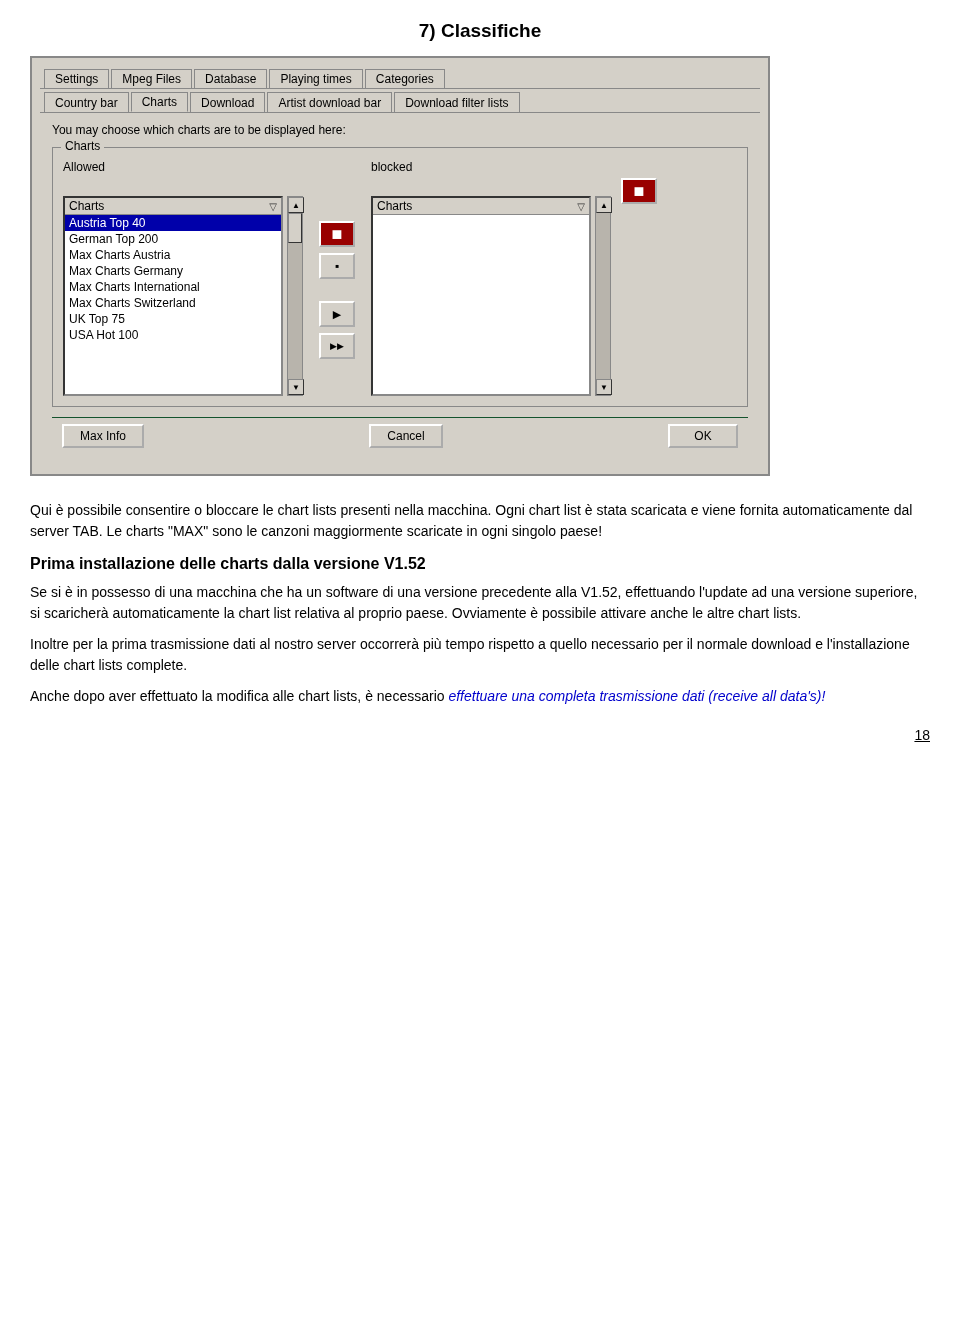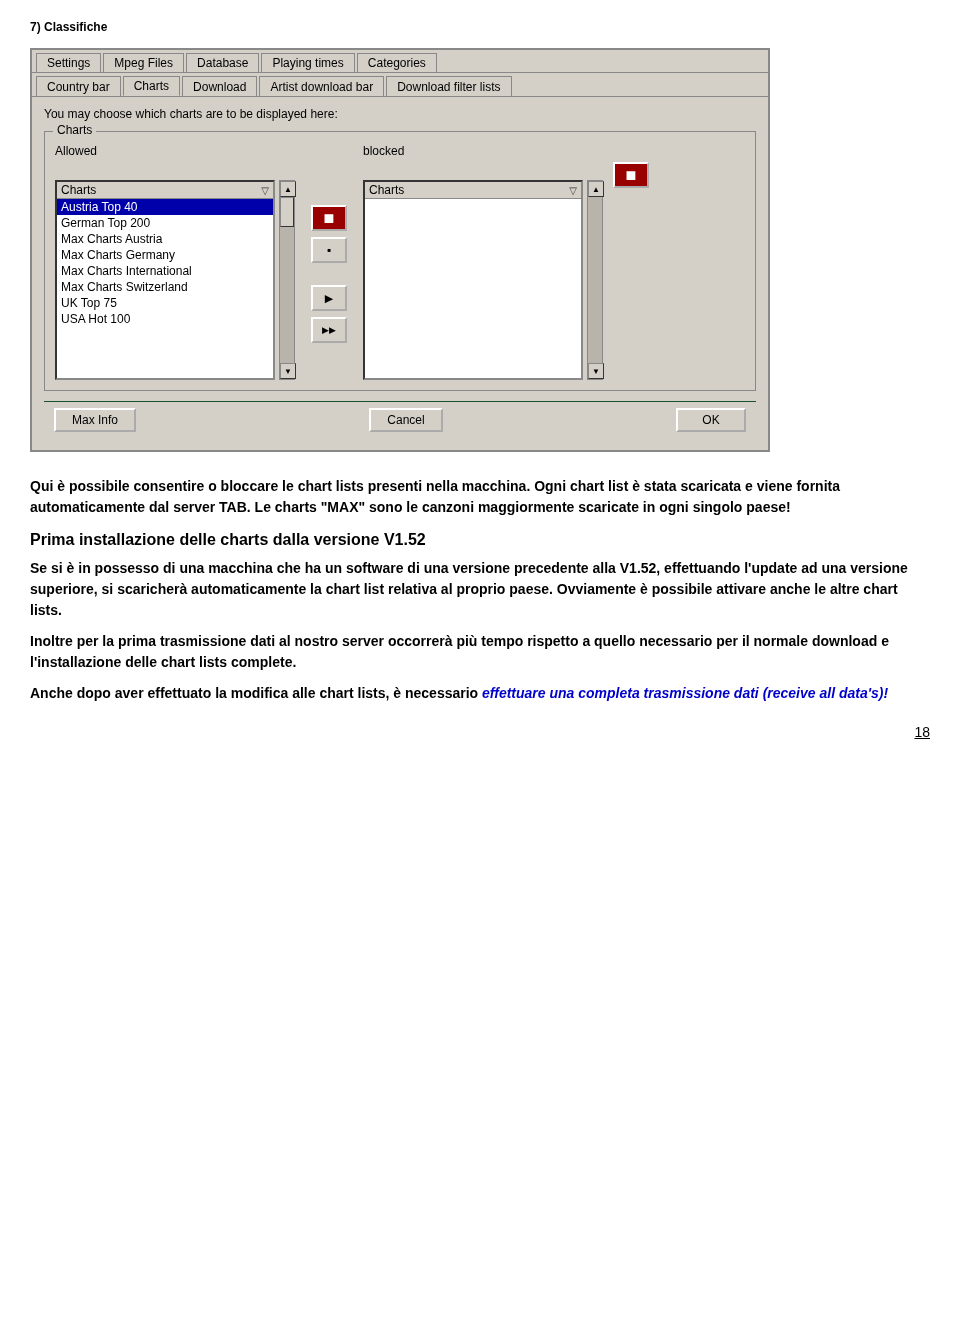--- a/index.html
+++ b/index.html
@@ -6,30 +6,31 @@
     body {
       font-family: Arial, sans-serif;
       font-size: 14px;
       background: #fff;
       color: #000;
       padding: 20px 30px;
       width: 960px;
     }
 
     h2 {
-      font-size: 12px;
+      font-size: 19px;
       font-weight: bold;
       margin-bottom: 14px;
+      text-align: center;
     }
 
     
     .dialog-window {
       border: 2px solid #888;
       background: #d4d0c8;
-      padding: 0;
+      padding: 8px;
       margin-bottom: 24px;
       width: 740px;
     }
 
     
     .tab-row {
       display: flex;
       background: #d4d0c8;
       border-bottom: 1px solid #888;
       padding: 3px 4px 0 4px;
@@ -233,21 +234,20 @@
 
     
     .body-section {
       margin-top: 10px;
       line-height: 1.5;
     }
 
     .body-section p {
       margin-bottom: 10px;
       font-size: 14px;
-      font-weight: bold;
     }
 
     .body-section h3 {
       font-size: 16px;
       font-weight: bold;
       margin-bottom: 6px;
       margin-top: 4px;
     }
 
     .body-section .italic-blue {

